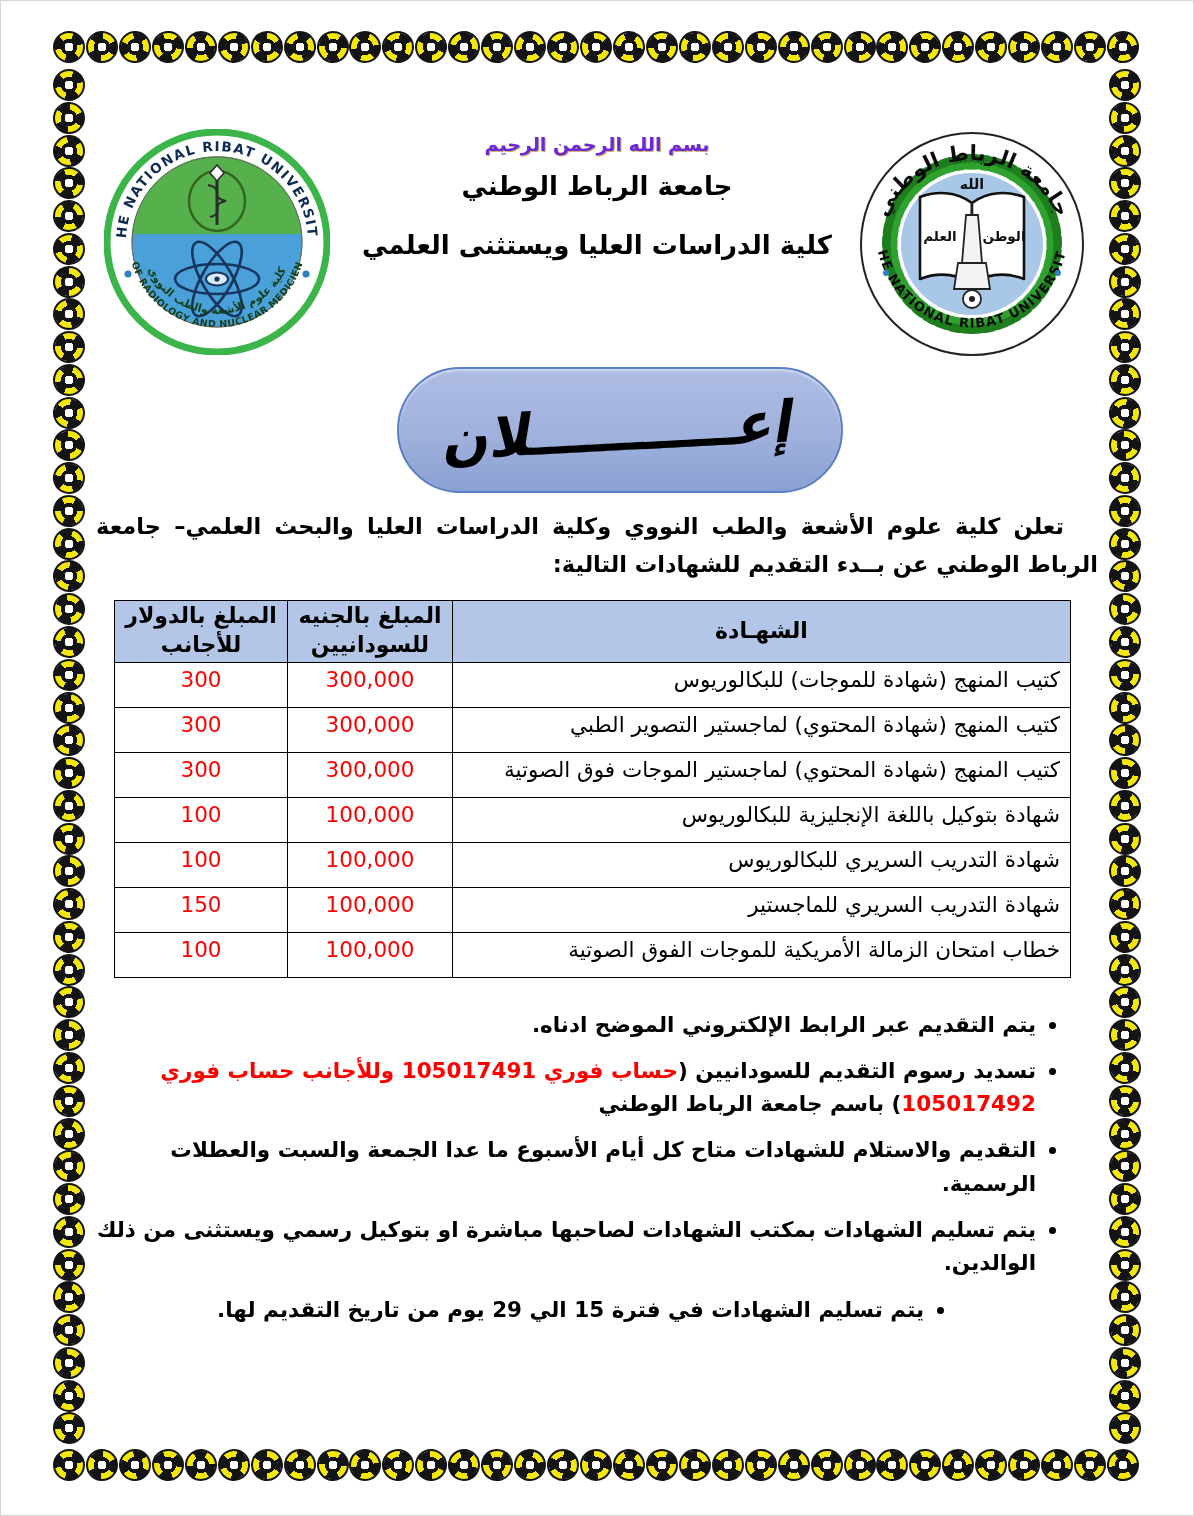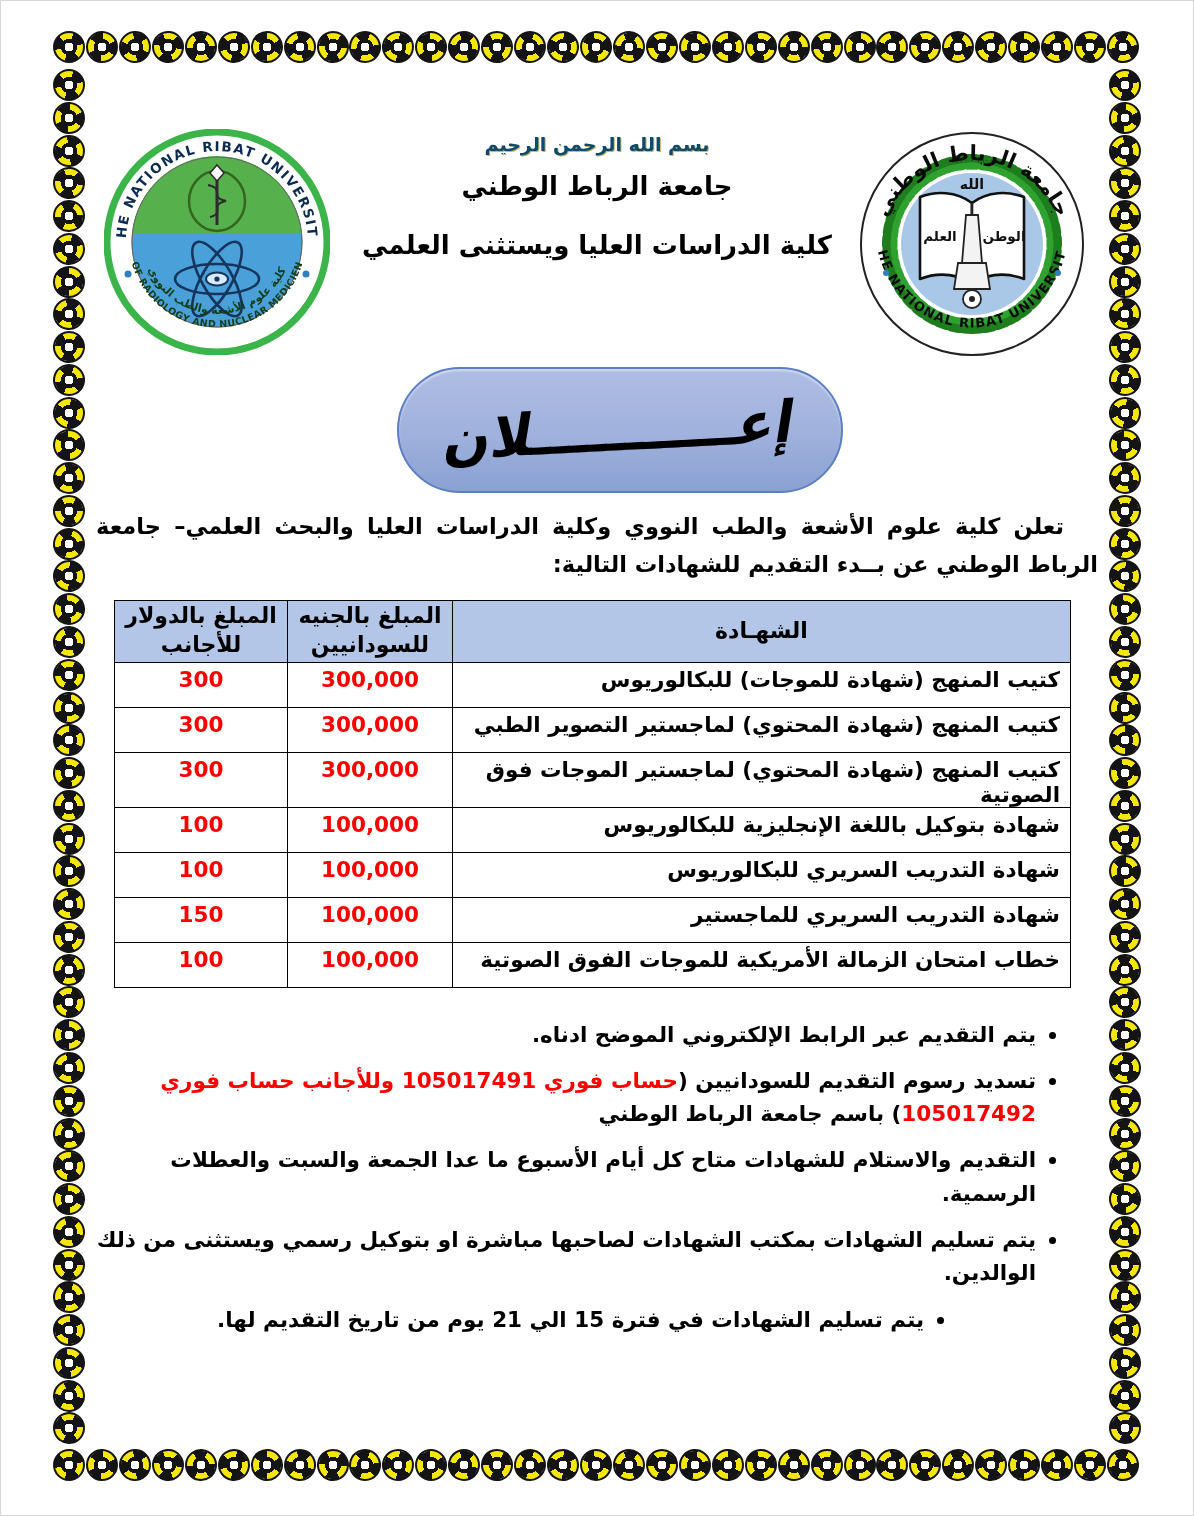--- a/index.html
+++ b/index.html
@@ -27,21 +27,21 @@
   .rad-col.right { left:1108px; }
 
   
   .content { position:absolute; left:95px; right:95px; top:96px; direction:rtl; color:#000; }
 
   .header { position:relative; height:262px; }
   .logo { position:absolute; }
   .logo.left-l { left:8px; top:32px; }
   .logo.right-l { right:10px; top:26px; }
   .header-center { position:absolute; left:250px; right:250px; top:36px; text-align:center; }
-  .bismillah { font-size:19px; font-weight:bold; color:#0c4a6e;
+  .bismillah { font-size:19px; font-weight:bold; color:#6d28d9;
                text-shadow:1px 1px 0 #c9b36a; margin-bottom:18px; }
   .h-line { font-size:26px; font-weight:bold; line-height:1.0; margin-bottom:33px; letter-spacing:0; }
 
   .banner {
     width:446px; height:126px; margin:8px 255px 0 auto;
     border:2px solid #5b7fc4; border-radius:64px;
     background:linear-gradient(#afbde4 0%, #9fb1dc 55%, #8aa1d3 100%);
     display:flex; align-items:center; justify-content:center;
     box-shadow:inset 0 2px 2px rgba(255,255,255,.45);
   }
@@ -58,21 +58,21 @@
 
   table.fees {
     border-collapse:collapse; margin:16px 27px 0 auto; width:956px;
     table-layout:fixed;
   }
   table.fees th, table.fees td { border:1.6px solid #000; }
   table.fees th {
     background:#b4c6e7; font-size:22px; font-weight:bold; text-align:center;
     vertical-align:middle; height:62px; white-space:pre-line; line-height:1.3;
   }
-  table.fees td { height:45px; vertical-align:top; padding-top:4px; font-weight:bold; }
+  table.fees td { height:45px; vertical-align:top; padding-top:4px; font-weight:normal; }
   td.col-cert { text-align:right; padding-right:10px; font-size:21.5px; }
   td.col-sdg, td.col-usd { text-align:center; color:#ff0000; font-size:21.5px; }
 
   .guide-heading {
     width:fit-content; margin:28px 104px 0 auto;
     font-size:24px; font-weight:bold;
     text-decoration:underline; text-decoration-thickness:2.5px; text-underline-offset:7px;
   }
   ul.guidelines { margin-top:30px; padding-right:62px; list-style:disc; }
   ul.guidelines li { font-size:21.5px; font-weight:bold; line-height:1.55; margin-bottom:13px; text-align:right; }
@@ -419,20 +419,20 @@
       <li>
         <span>تسديد رسوم التقديم للسودانيين (</span><span class="red">حساب فوري 105017491 وللأجانب حساب فوري 105017492</span><span>) باسم جامعة الرباط الوطني</span>
       </li>
       <li>
         <span>التقديم والاستلام للشهادات متاح كل أيام الأسبوع ما عدا الجمعة والسبت والعطلات الرسمية.</span>
       </li>
       <li>
         <span>يتم تسليم الشهادات بمكتب الشهادات لصاحبها مباشرة او بتوكيل رسمي ويستثنى من ذلك الوالدين.</span>
       </li>
       <li class="indent2">
-        <span>يتم تسليم الشهادات في فترة 15 الي 21 يوم من تاريخ التقديم لها.</span>
+        <span>يتم تسليم الشهادات في فترة 15 الي 29 يوم من تاريخ التقديم لها.</span>
       </li>
     </ul>
 
 
 
   </div>
 </div>
 
 </body></html>

